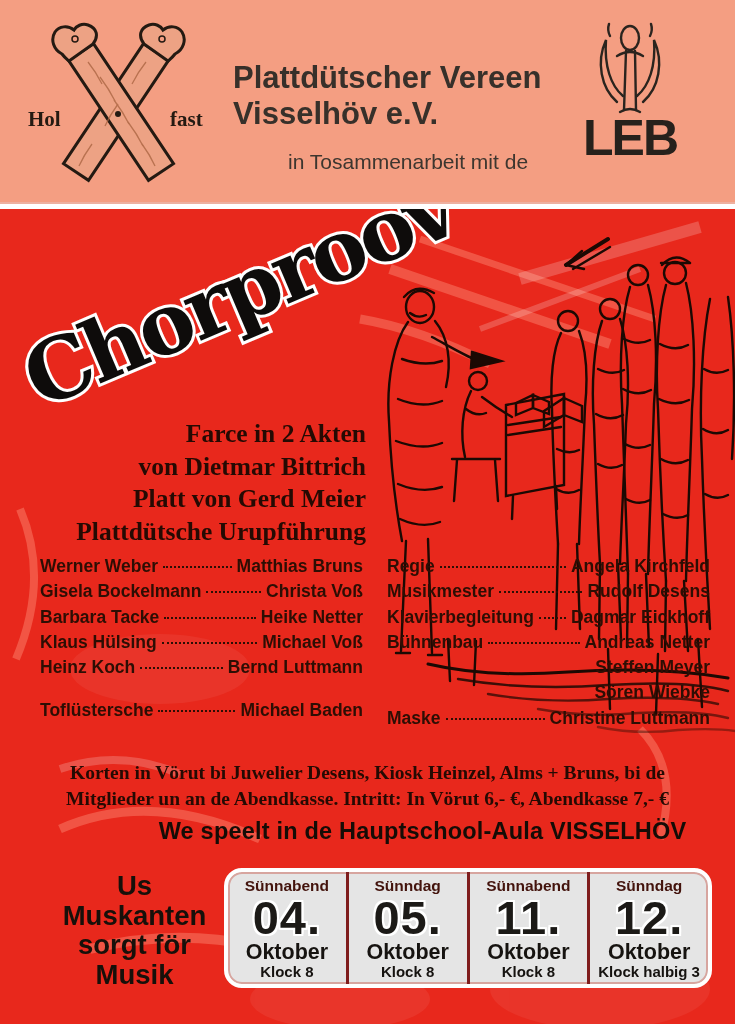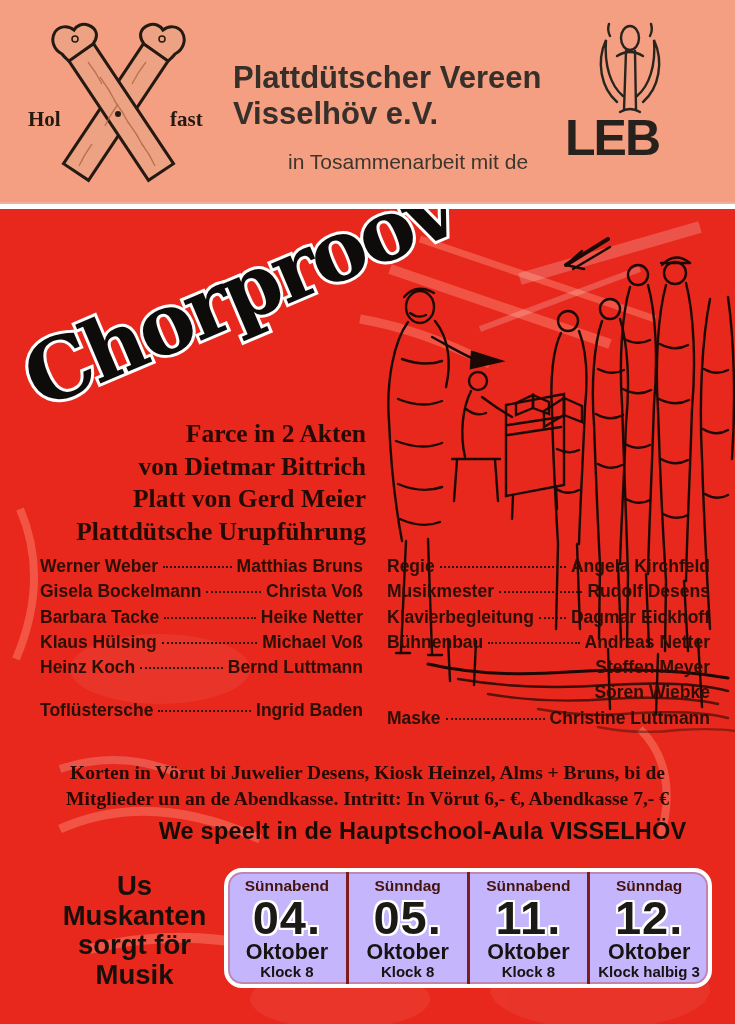--- a/index.html
+++ b/index.html
@@ -6,21 +6,21 @@
   .poster{
     position:relative;width:735px;height:1024px;overflow:hidden;
     font-family:"Liberation Sans",sans-serif;
   }
   
   .header{
     position:absolute;left:0;top:0;width:735px;height:202px;
     background:#F49E82;
   }
   .holfast-logo{position:absolute;left:18px;top:22px;}
-  .leb-logo{position:absolute;left:565px;top:22px;text-align:left;}
+  .leb-logo{position:absolute;left:565px;top:22px;text-align:center;}
   .leb-word{
     font-weight:800;font-size:50px;letter-spacing:-2px;color:#26211c;
     line-height:44px;margin-top:-6px;font-family:"Liberation Sans",sans-serif;
   }
   .org-block{position:absolute;left:233px;top:60px;color:#37302a;}
   .org-line{font-size:31px;font-weight:bold;line-height:36px;letter-spacing:0;}
   .collab-line{
     position:absolute;left:288px;top:150px;font-size:21px;color:#3d362f;
     font-weight:500;
   }
@@ -73,21 +73,21 @@
     position:absolute;left:110px;top:609px;width:625px;text-align:center;z-index:3;
     font-size:23.5px;font-weight:bold;color:#150c06;letter-spacing:0.2px;
   }
   
   .musicians{
     position:absolute;left:52px;top:662px;width:165px;text-align:center;z-index:3;
     font-size:27.5px;font-weight:bold;line-height:29.5px;color:#17100a;
   }
   .dates{
     position:absolute;left:224px;top:659px;width:488px;height:120px;z-index:3;
-    background:#c4b5fd;border:4px solid #ffffff;border-radius:18px;
+    background:#e5e5e5;border:4px solid #ffffff;border-radius:18px;
     box-sizing:border-box;display:flex;
     box-shadow:inset 0 0 0 2px rgba(190,45,30,.35);
   }
   .date-card{
     flex:1;text-align:center;padding-top:5px;overflow:hidden;
   }
   .date-card + .date-card{border-left:3px solid #7f1d1d;}
   .date-day{font-size:15.5px;font-weight:bold;color:#43130c;line-height:18px;}
   .date-num{
     font-size:47px;font-weight:800;color:#1c1a17;line-height:46px;letter-spacing:1px;
@@ -298,21 +298,21 @@
         </div>
         <div class="cast-row">
           <span>Heinz Koch</span>
             <span class="leader"></span>
             <span>Bernd Luttmann</span>
         </div>
         <div class="cast-spacer"></div>
         <div class="cast-row">
           <span>Toflüstersche</span>
             <span class="leader"></span>
-            <span>Ingrid Baden</span>
+            <span>Michael Baden</span>
         </div>
       </div>
       <div class="cast-col">
         <div class="cast-row">
           <span>Regie</span>
             <span class="leader"></span>
             <span>Angela Kirchfeld</span>
         </div>
         <div class="cast-row">
           <span>Musikmester</span>

